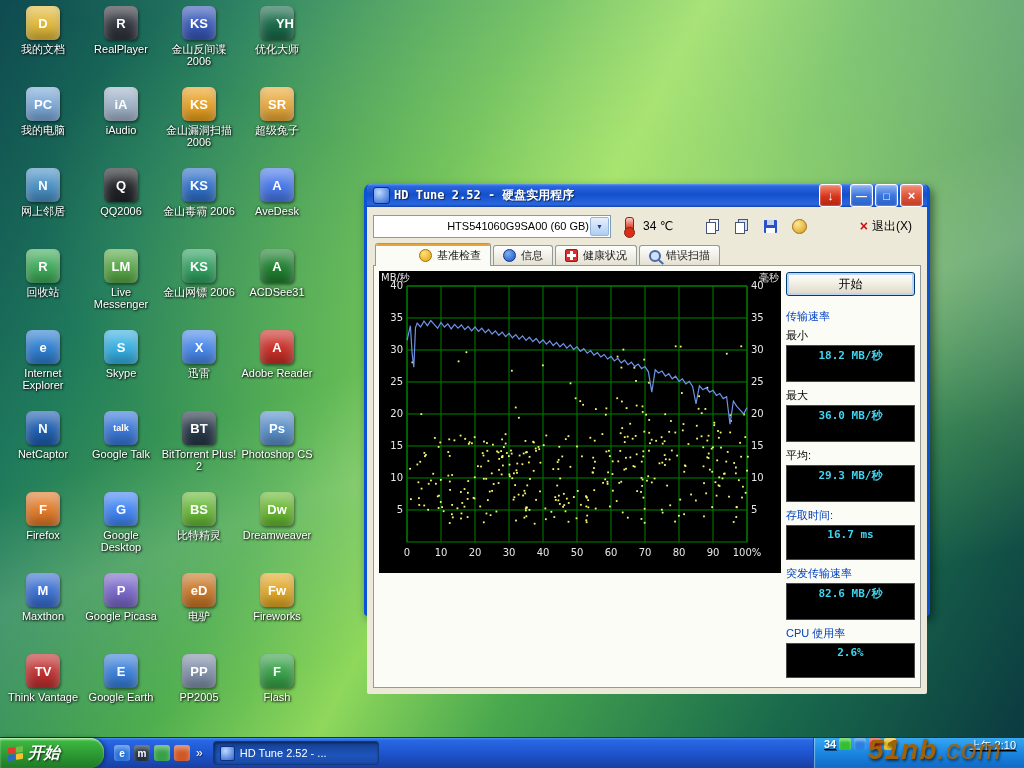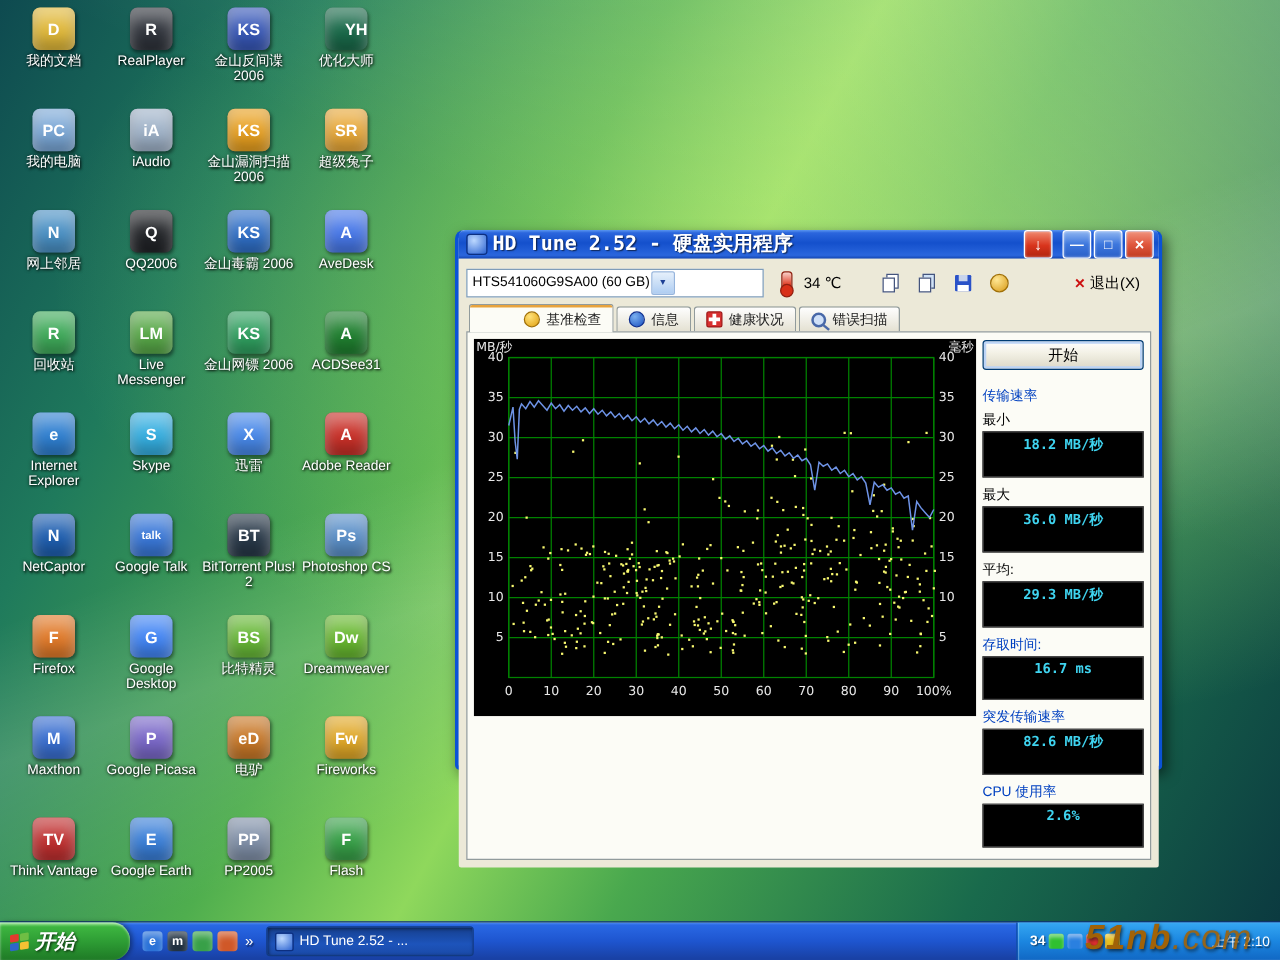--- a/index.html
+++ b/index.html
@@ -22,34 +22,34 @@
   .dicon-label{margin-top:3px;font-size:11px;color:#fff;text-align:center;line-height:12px;max-width:76px;
     text-shadow:1px 1px 2px rgba(0,0,0,0.9), 0 0 3px rgba(0,0,0,0.7);}
   
   .window{position:absolute;left:364px;top:184px;width:560px;height:429px;z-index:5;
     border:3px solid #0a52d6;border-top:none;border-radius:7px 7px 4px 4px;
     box-shadow:3px 4px 10px rgba(0,0,0,0.5);background:#ece9d8;display:flex;flex-direction:column;}
   .titlebar{height:25px;border-radius:5px 5px 0 0;display:flex;align-items:center;padding:0 4px;
     background:linear-gradient(180deg,#5a96f0 0%,#2b66dd 10%,#1450cc 45%,#2a66dd 88%,#1344b0 100%);}
   .app-icon{width:15px;height:15px;border-radius:3px;margin:0 4px 0 2px;
     background:radial-gradient(circle at 35% 30%,#bcd8ff,#2a62d0);border:1px solid #0c2f80;}
-  .title-text{flex:1;color:#fff;font-weight:bold;font-size:16px;
+  .title-text{flex:1;color:#fff;font-weight:bold;font-size:12px;
     font-family:"DejaVu Sans Mono","Liberation Mono",monospace;text-shadow:1px 1px 1px rgba(0,0,0,0.6);
     white-space:nowrap;overflow:hidden;}
   .tb-buttons{display:flex;gap:2px;align-items:center;}
   .tb-btn{width:21px;height:21px;border-radius:3px;border:1px solid #fff;
     background:linear-gradient(180deg,#8fb6f2,#3d77dd 50%,#2a5fc8);color:#fff;font-size:11px;font-weight:bold;
     display:flex;align-items:center;justify-content:center;box-shadow:inset 0 0 2px rgba(255,255,255,0.7);cursor:pointer;}
   .tb-btn.red-arrow{background:linear-gradient(180deg,#f08a70,#d8341c 55%,#b02410);margin-right:6px;font-size:13px;}
   .tb-btn.close{background:linear-gradient(180deg,#f0927c,#e0573e 50%,#c03a20);font-size:13px;}
   .client{flex:1;display:flex;flex-direction:column;padding:6px;background:#ece9d8;border-radius:0 0 2px 2px;}
   
   .toolbar-row{height:26px;display:flex;align-items:center;margin-bottom:4px;}
   .combo{width:232px;height:21px;background:#fff;border:1px solid #7f9db9;display:flex;align-items:center;
-    font-size:11px;padding-left:4px;justify-content:flex-start;cursor:pointer;}
+    font-size:11px;padding-left:4px;justify-content:flex-end;cursor:pointer;}
   .combo-arrow{width:17px;height:17px;margin:1px;display:flex;align-items:center;justify-content:center;
     background:linear-gradient(180deg,#e6f0fb,#aecdf2);border:1px solid #96b5dd;border-radius:2px;
     font-size:7px;color:#1c3f94;}
   .thermo{width:7px;height:16px;margin:0 5px 0 14px;position:relative;background:linear-gradient(180deg,#f8d0c8,#e04028 60%);
     border:1px solid #902010;border-radius:3px 3px 0 0;}
   .thermo::after{content:"";position:absolute;left:-2px;bottom:-4px;width:9px;height:9px;border-radius:50%;
     background:#d83018;border:1px solid #902010;}
   .temp-text{font-size:12px;margin-left:4px;}
   .toolbar-buttons{display:flex;gap:3px;margin-left:26px;}
   .tbtn{width:24px;height:22px;border:1px solid transparent;border-radius:2px;display:flex;align-items:center;justify-content:center;cursor:pointer;}
@@ -106,23 +106,23 @@
   .quick-launch{display:flex;align-items:center;gap:4px;padding:0 8px 0 10px;}
   .ql-icon{width:16px;height:16px;border-radius:3px;display:flex;align-items:center;justify-content:center;
     color:#fff;font-size:10px;font-weight:bold;box-shadow:inset 0 4px 5px rgba(255,255,255,0.4);cursor:pointer;}
   .ql-more{color:#fff;font-size:12px;margin-left:2px;cursor:pointer;text-shadow:1px 1px 1px rgba(0,0,0,0.5);}
   .task-button{width:152px;margin:3px 2px;display:flex;align-items:center;gap:5px;padding:0 6px;cursor:pointer;
     background:linear-gradient(180deg,#16408f,#1d54bb 60%,#1a4aa8);border:1px solid #123a80;border-radius:3px;
     box-shadow:inset 1px 1px 3px rgba(0,0,0,0.5);color:#fff;font-size:11px;white-space:nowrap;overflow:hidden;}
   .task-ic{width:13px;height:13px;border-radius:2px;flex:none;
     background:radial-gradient(circle at 35% 30%,#bcd8ff,#2a62d0);border:1px solid #0c2f80;}
   .tb-spacer{flex:1;}
-  .tray{width:192px;display:flex;align-items:center;gap:3px;padding:0 8px 0 10px;
+  .tray{width:192px;display:flex;gap:3px;padding:0 8px 0 10px;
     background:linear-gradient(180deg,#35a7f2 0%,#1b86e0 50%,#1168c4 100%);
-    border-left:1px solid #0e4fa8;box-shadow:inset 1px 0 1px rgba(255,255,255,0.4);}
+    border-left:1px solid #0e4fa8;box-shadow:inset 1px 0 1px rgba(255,255,255,0.4);text-decoration:underline;}
   .tray-temp{color:#fff;font-size:11px;font-weight:bold;text-shadow:1px 1px 1px rgba(0,0,0,0.5);}
   .tray-icons{display:flex;gap:3px;}
   .tray-ic{width:12px;height:12px;border-radius:2px;box-shadow:inset 0 3px 3px rgba(255,255,255,0.45);cursor:pointer;}
   .tray-time{margin-left:auto;color:#fff;font-size:11px;text-shadow:1px 1px 1px rgba(0,0,0,0.5);}
   
   .watermark{position:absolute;right:22px;bottom:2px;z-index:20;color:#a16207;font-size:28px;font-weight:bold;
     font-style:italic;letter-spacing:1px;text-shadow:1px 2px 3px rgba(0,0,0,0.65);pointer-events:none;}
   .watermark .wm-suffix{font-weight:normal;opacity:0.9;}
 </style>
 </head>

